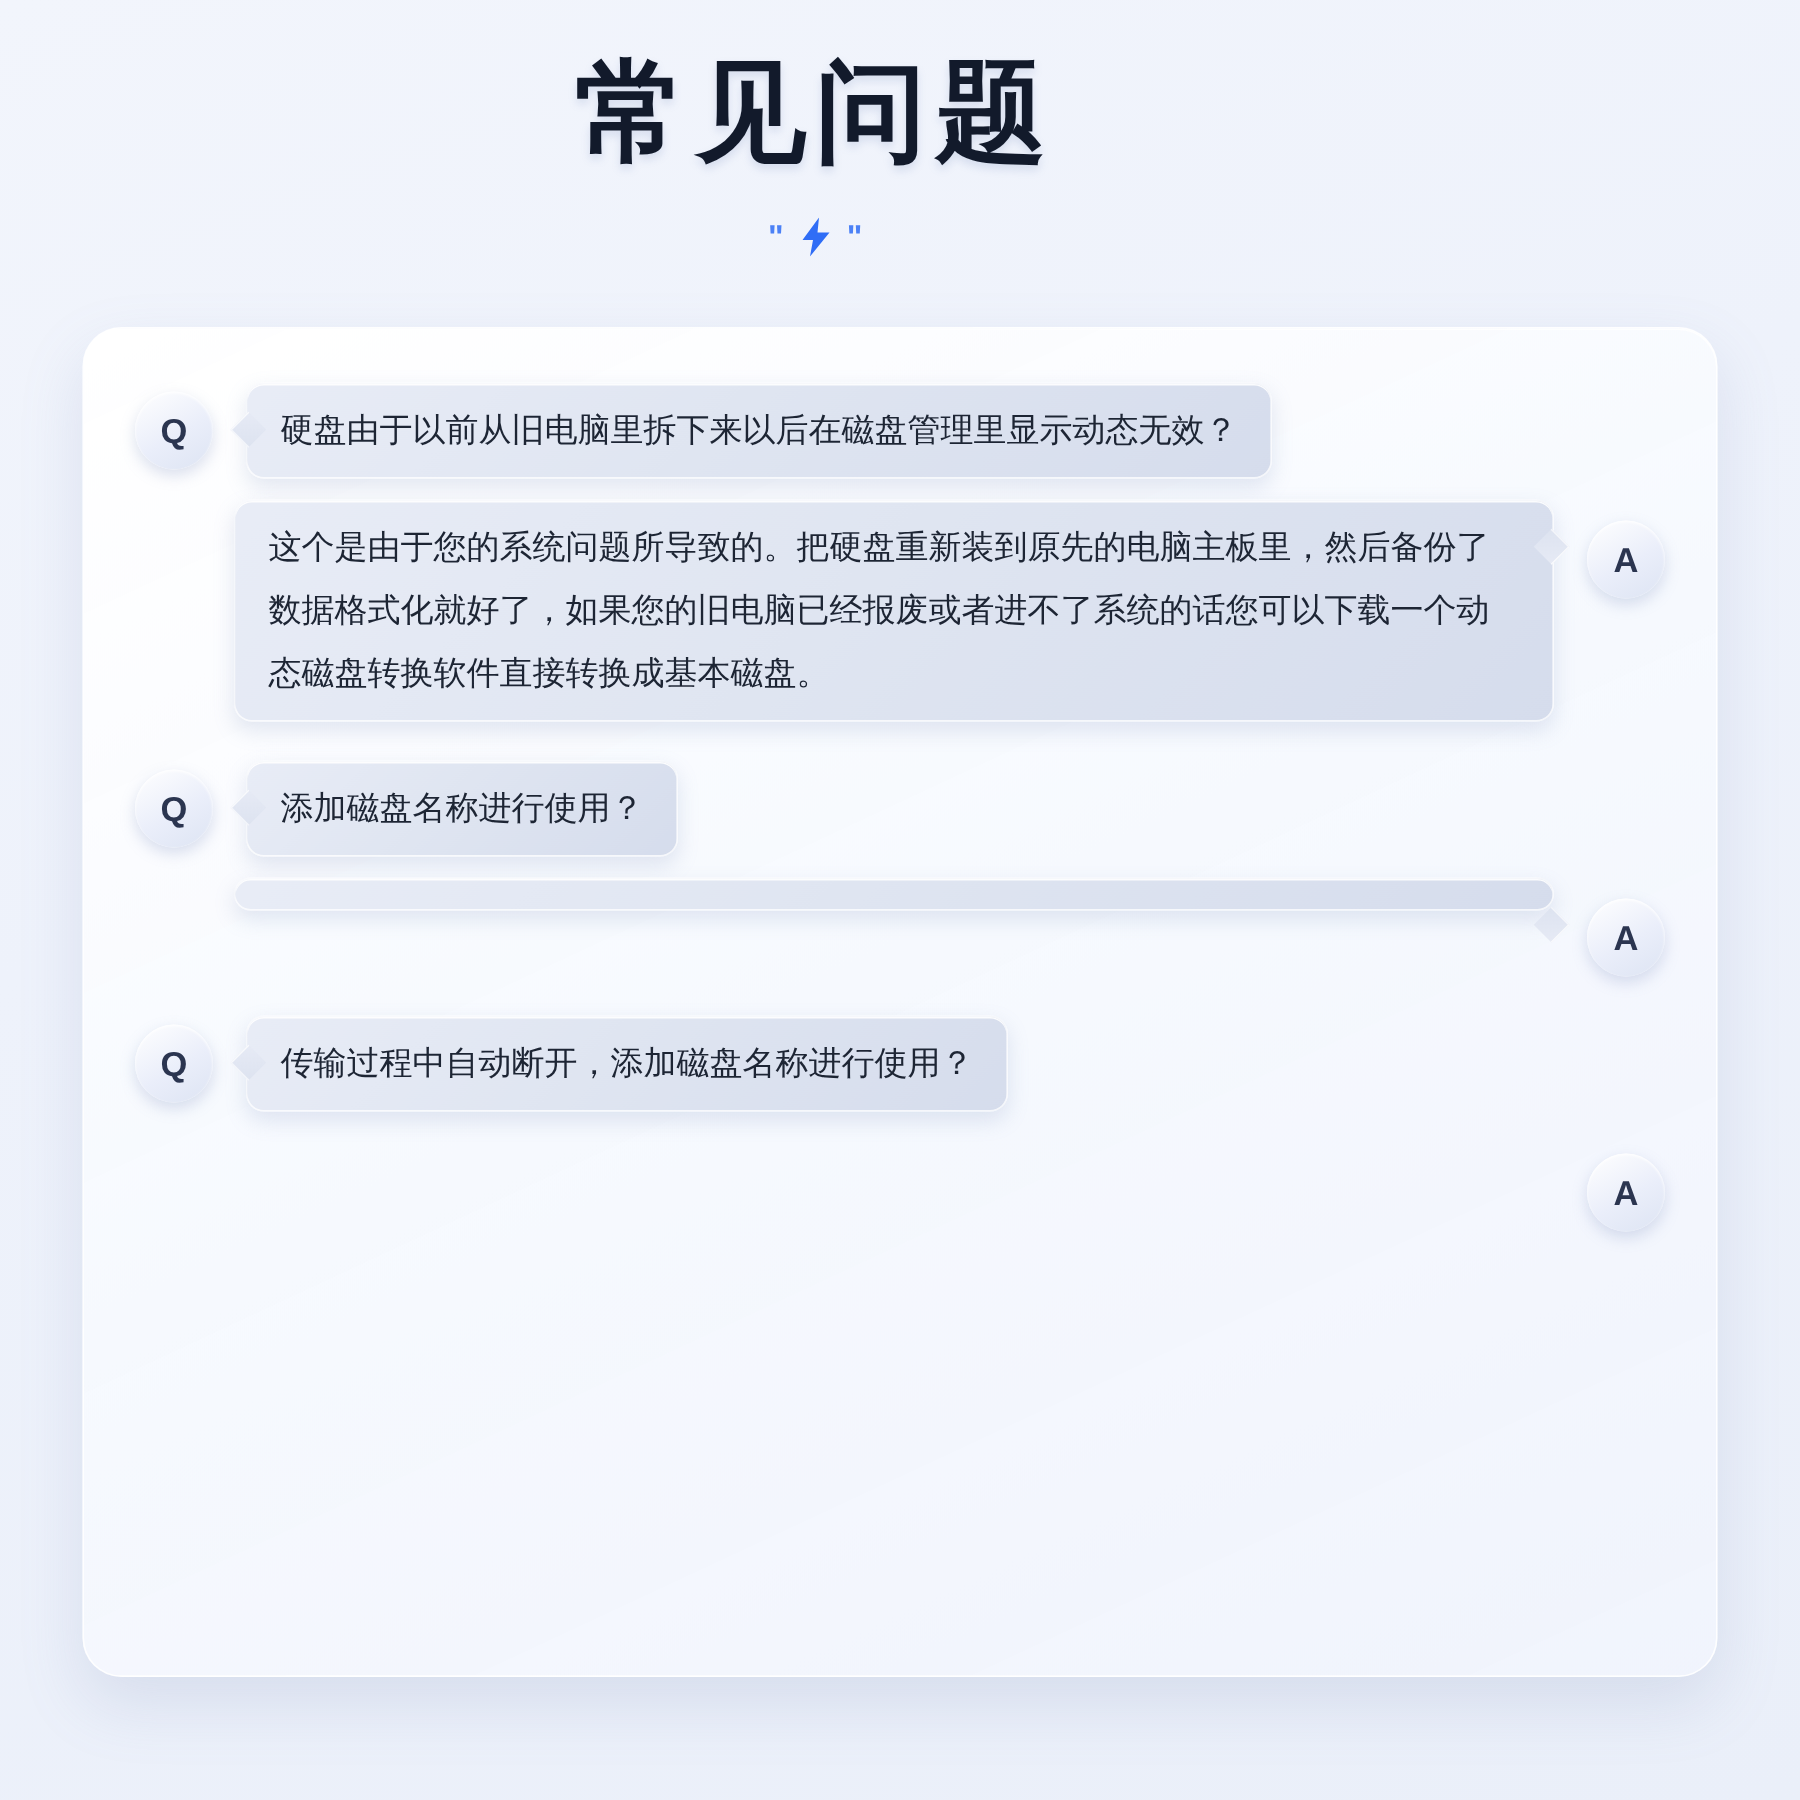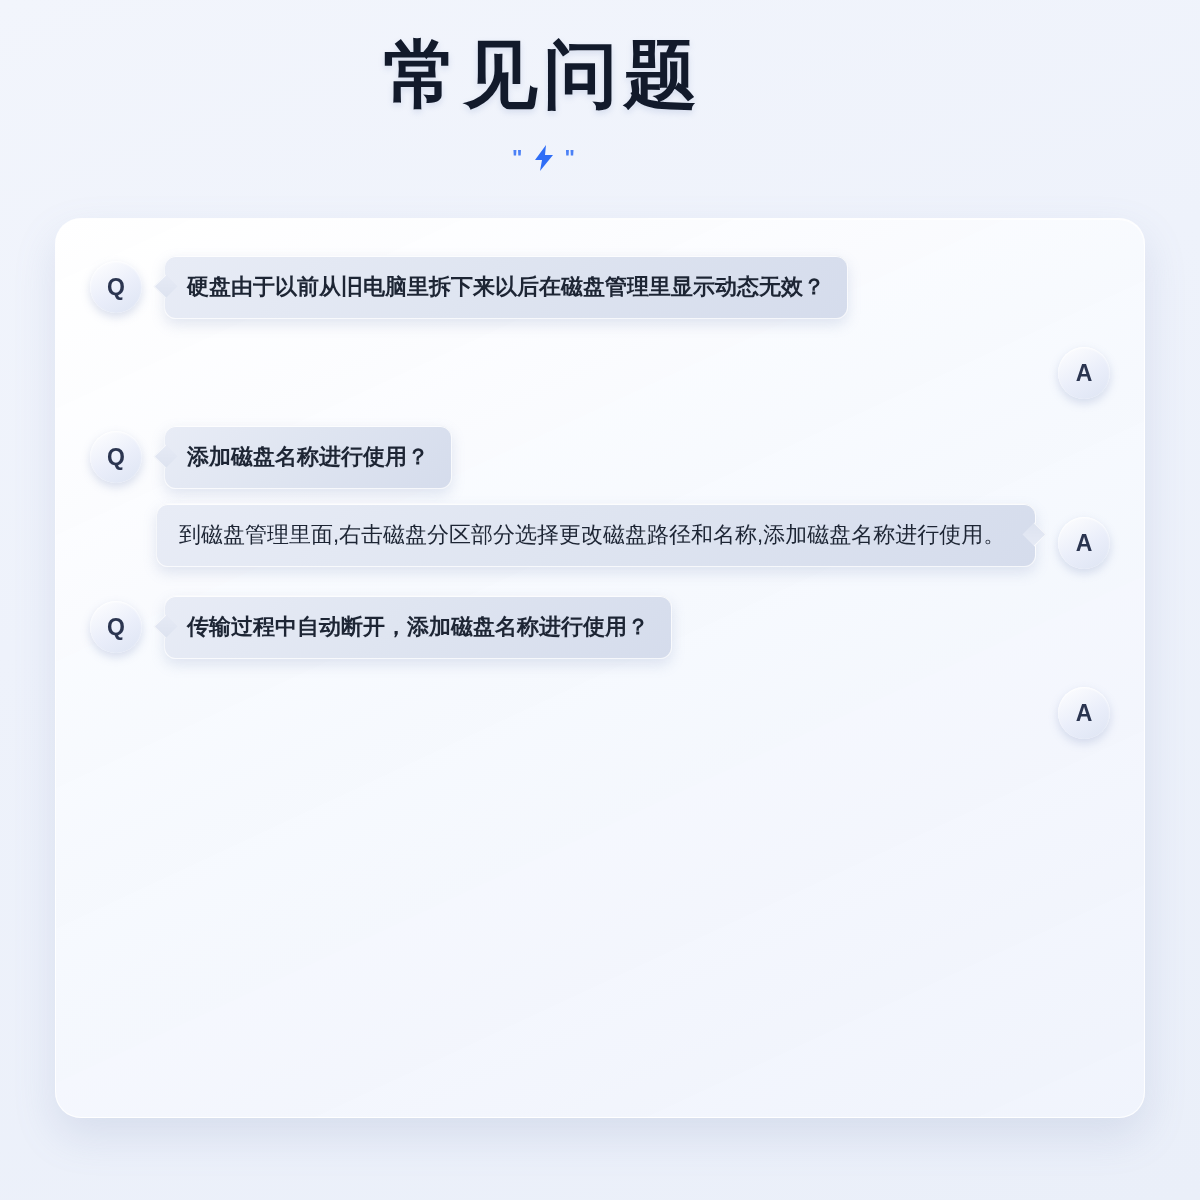--- a/index.html
+++ b/index.html
@@ -120,21 +120,20 @@
     border: 1px solid rgba(255,255,255,0.75);
     box-shadow: 0 6px 14px rgba(120,140,185,0.20), inset 0 1px 0 rgba(255,255,255,0.9);
     color: #1d2534;
     font-size: 22px;
     line-height: 42px;
     padding: 10px 22px;
   }
 
   .q-bubble {
     margin-left: 14px;
-    font-weight: bold;
   }
   .a-bubble {
     margin-right: 14px;
     width: 880px;
   }
 
   
   .tail {
     position: absolute;
     width: 16px;
@@ -176,39 +175,44 @@
       <div class="row q-row">
         <div class="badge q-badge">Q</div>
         <div class="bubble-wrap">
           <div class="bubble q-bubble">
             <span class="tail left"></span>
             <span class="a-text">硬盘由于以前从旧电脑里拆下来以后在磁盘管理里显示动态无效？</span>
           </div>
         </div>
       </div>
       <div class="row a-row">
+        <div class="bubble-wrap">
+          <div class="bubble a-bubble">
+            <span class="tail right"></span>
+            <span class="a-text">这个是由于您的系统问题所导致的。把硬盘重新装到原先的电脑主板里，然后备份了数据格式化就好了，如果您的旧电脑已经报废或者进不了系统的话您可以下载一个动态磁盘转换软件直接转换成基本磁盘。</span>
+          </div>
+        </div>
         <div class="badge a-badge">A</div>
       </div>
     </div>
 
     <div class="qa-block">
       <div class="row q-row">
         <div class="badge q-badge">Q</div>
         <div class="bubble-wrap">
           <div class="bubble q-bubble">
             <span class="tail left"></span>
             <span class="a-text">添加磁盘名称进行使用？</span>
           </div>
         </div>
       </div>
       <div class="row a-row">
         <div class="bubble-wrap">
           <div class="bubble a-bubble">
             <span class="tail right"></span>
-            <span class="a-text">到磁盘管理里面,右击磁盘分区部分选择更改磁盘路径和名称,添加磁盘名称进行使用。</span>
           </div>
         </div>
         <div class="badge a-badge">A</div>
       </div>
     </div>
 
     <div class="qa-block">
       <div class="row q-row">
         <div class="badge q-badge">Q</div>
         <div class="bubble-wrap">

